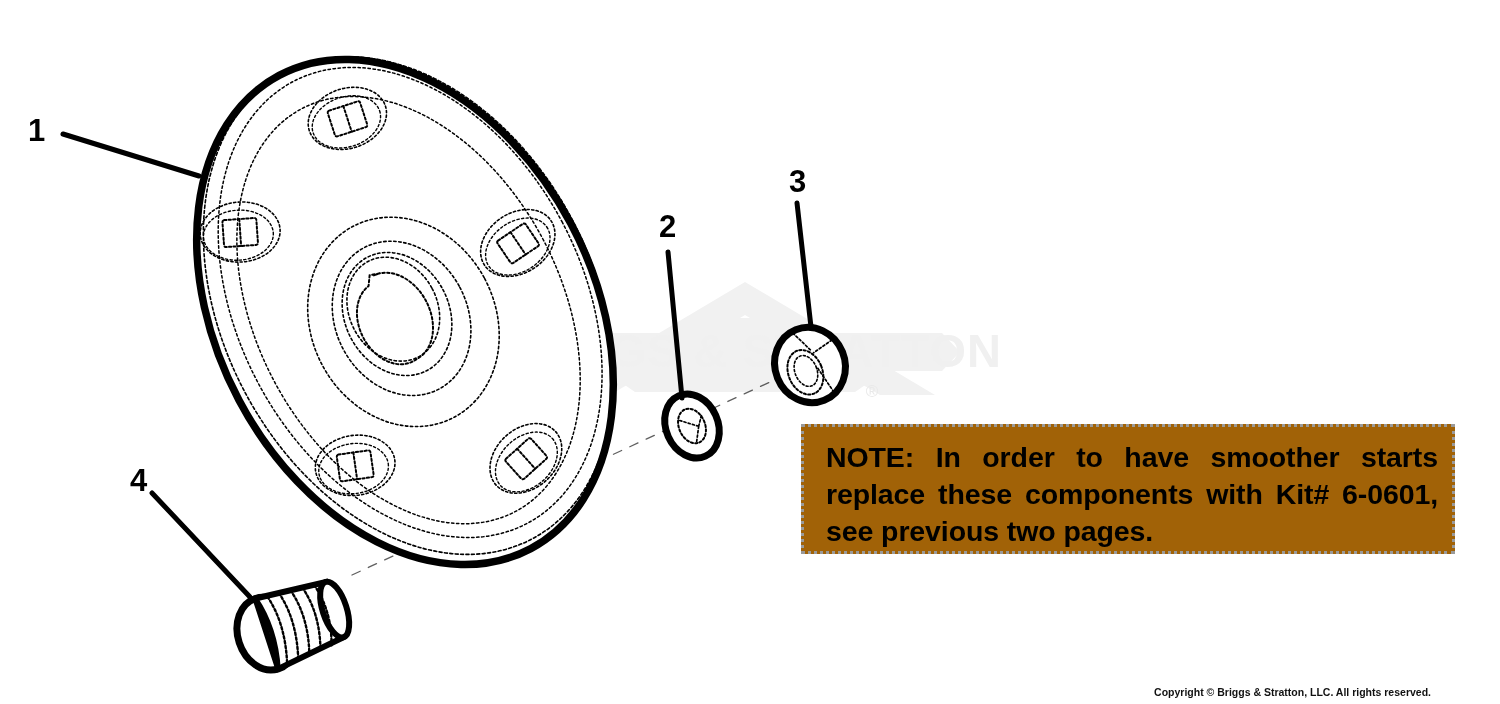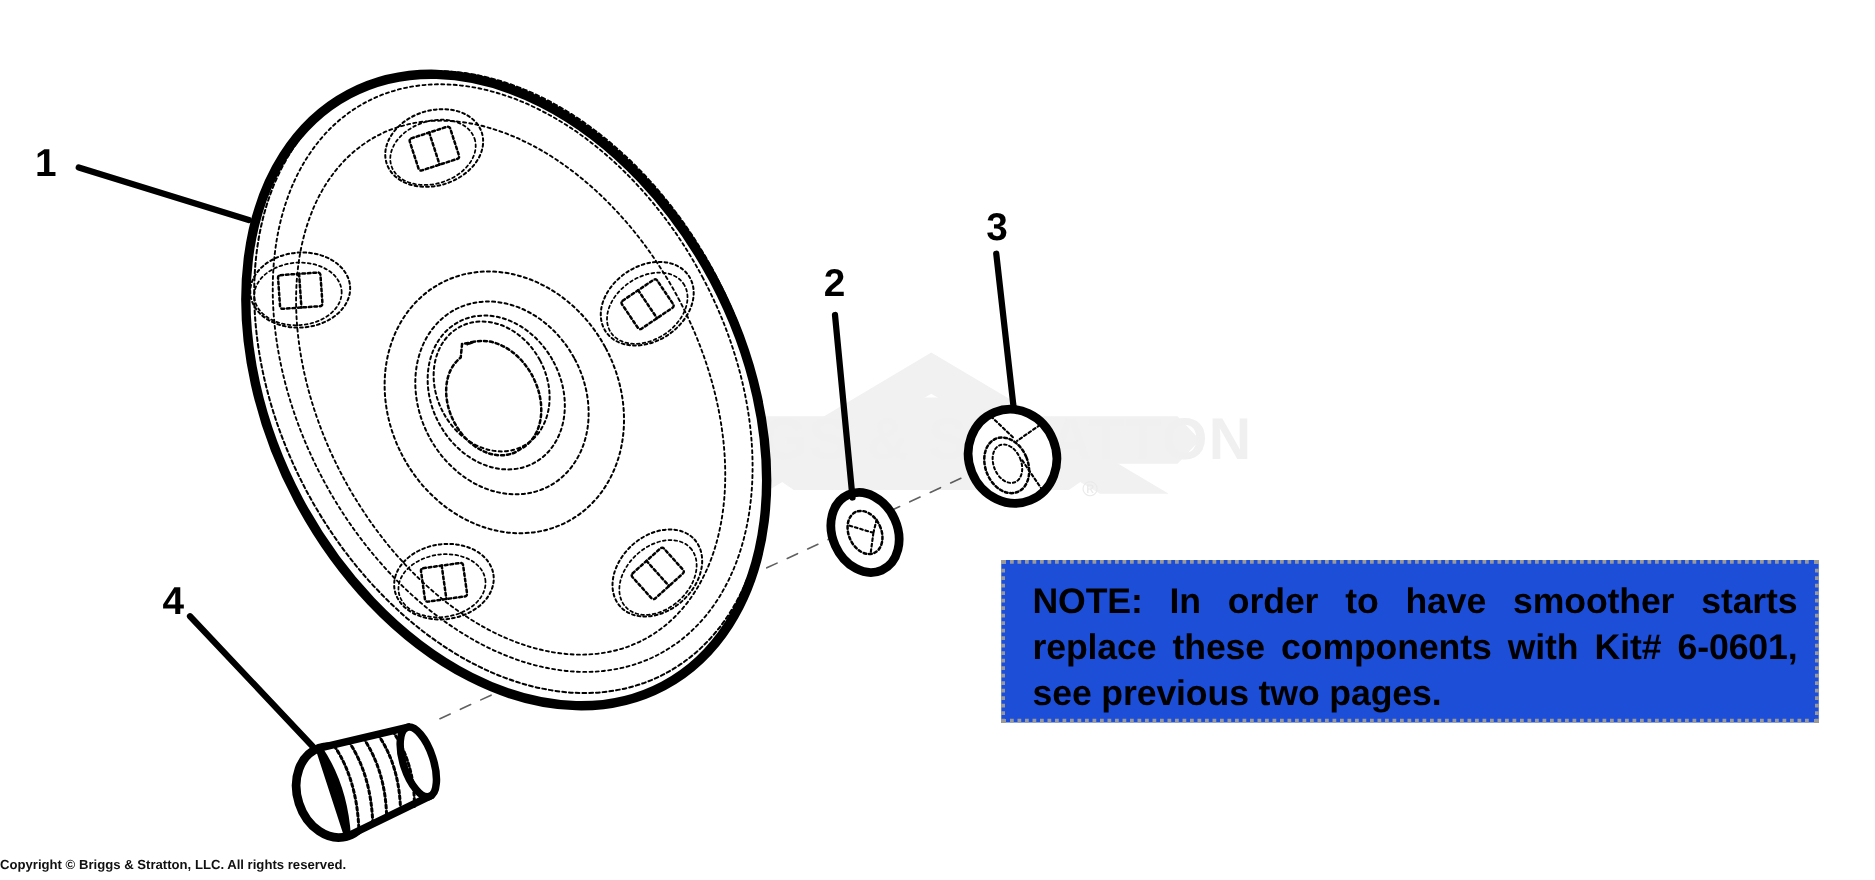--- a/index.html
+++ b/index.html
@@ -35,45 +35,45 @@
     user-select: none;
   }
   #callout-1 { left: 28px; top: 115px; }
   #callout-2 { left: 659px; top: 211px; }
   #callout-3 { left: 789px; top: 166px; }
   #callout-4 { left: 130px; top: 465px; }
 
   #note-box {
     position: absolute;
     left: 801px;
-    top: 448px;
+    top: 424px;
     width: 654px;
     height: 130px;
     box-sizing: border-box;
-    background: #1d4ed8;
+    background: #a16207;
     padding: 12px 14px 10px 22px;
     border: 3px dotted #9a9a9a;
   }
   #note-text {
     font-family: "Liberation Sans", sans-serif;
     font-weight: bold;
     font-size: 28.5px;
     line-height: 1.30;
     letter-spacing: -0.1px;
     color: #000000;
     text-align: justify;
     text-align-last: left;
     margin: 0;
   }
   #copyright {
     position: absolute;
     left: 0;
     top: 686px;
     width: 1431px;
-    text-align: left;
+    text-align: right;
     font-family: "Liberation Sans", sans-serif;
     font-weight: bold;
     font-size: 10.5px;
     color: #111111;
   }
 </style>
 </head>
 <body>
 
 <div id="page">

